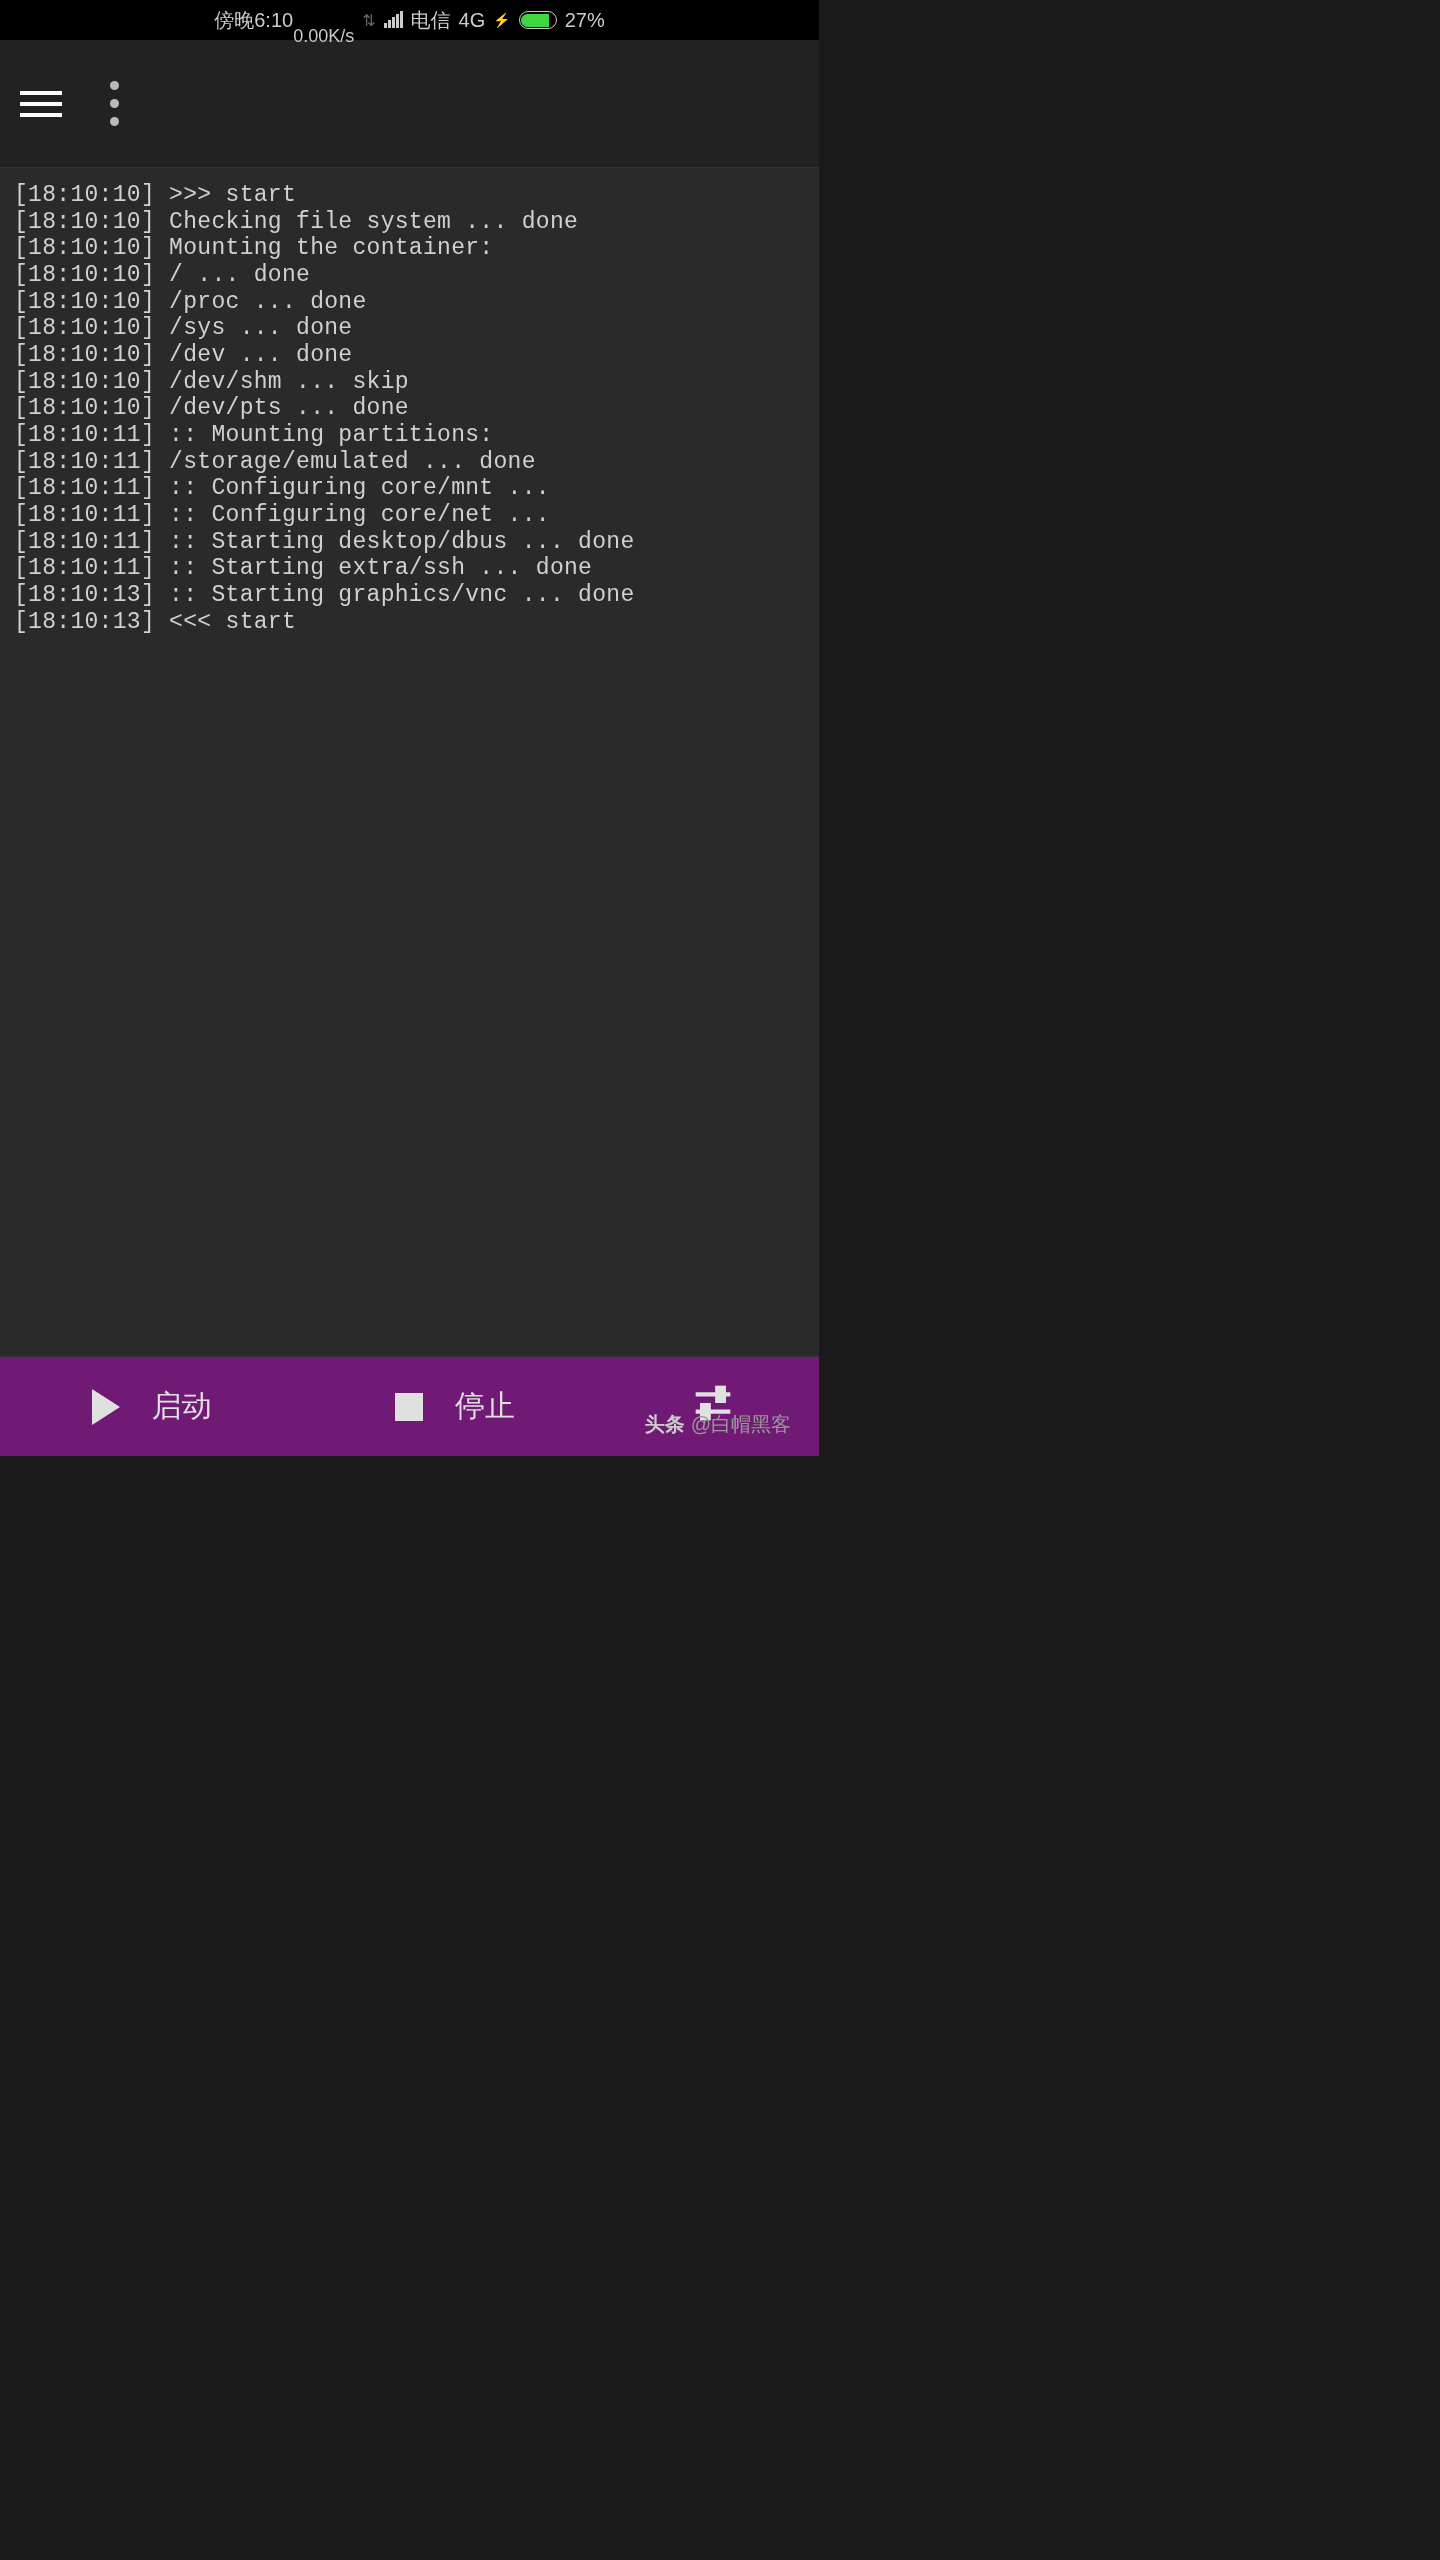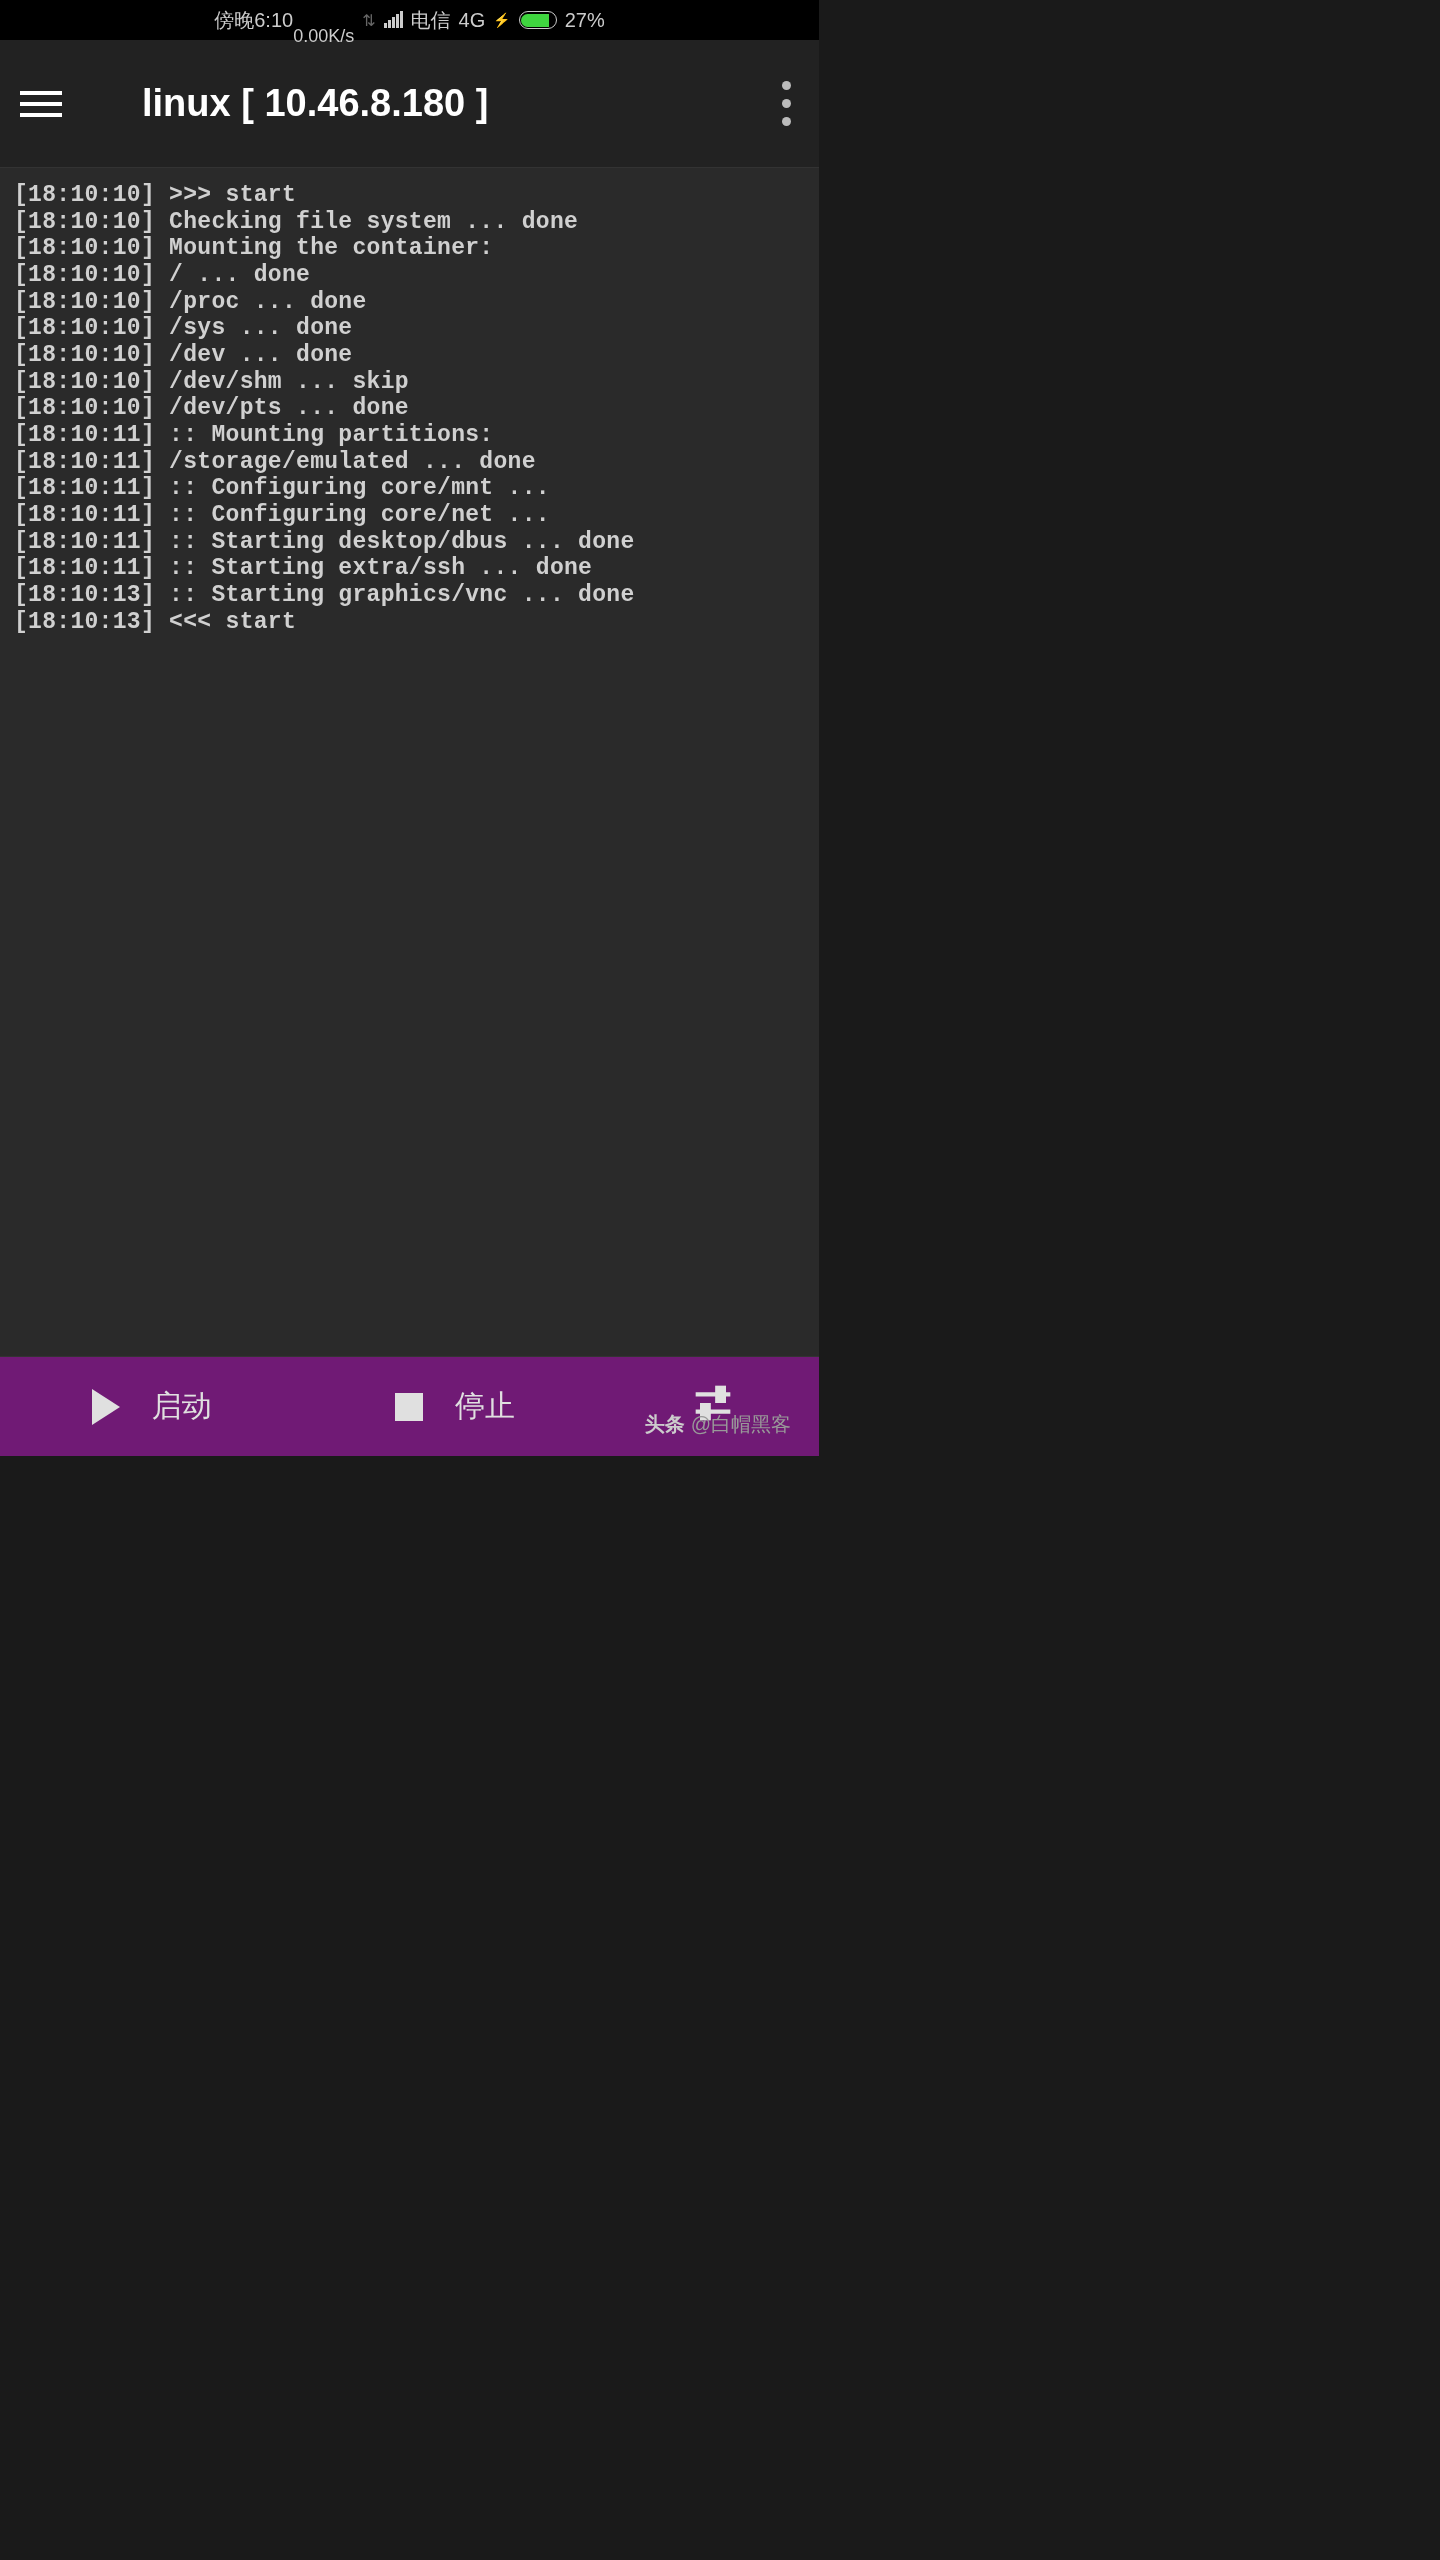--- a/index.html
+++ b/index.html
@@ -140,21 +140,20 @@
       padding: 14px 14px;
       font-family: "Courier New", monospace;
       font-size: 23px;
       color: #d0d0d0;
       line-height: 1.16;
       white-space: pre;
       background: #2a2a2a;
       height: calc(100% - 40px - 128px - 100px);
       overflow: hidden;
       letter-spacing: 0.3px;
-      font-weight: bold;
     }
     
     .terminal-line {
       display: block;
     }
     
     .bottom-bar {
       position: absolute;
       bottom: 0;
       left: 0;
@@ -241,21 +240,20 @@
     <span>27%</span>
   </div>
 </div>
 
 <div class="app-bar">
   <div class="menu-button">
     <div class="menu-line"></div>
     <div class="menu-line"></div>
     <div class="menu-line"></div>
   </div>
-  <div class="app-title">linux  [ 10.46.8.180 ]</div>
   <div class="more-button">
     <div class="dot"></div>
     <div class="dot"></div>
     <div class="dot"></div>
   </div>
 </div>
 
 <div class="terminal" id="terminal-output"><span class="terminal-line">[18:10:10] &gt;&gt;&gt; start</span><span class="terminal-line">[18:10:10] Checking file system ... done</span><span class="terminal-line">[18:10:10] Mounting the container: </span><span class="terminal-line">[18:10:10] / ... done</span><span class="terminal-line">[18:10:10] /proc ... done</span><span class="terminal-line">[18:10:10] /sys ... done</span><span class="terminal-line">[18:10:10] /dev ... done</span><span class="terminal-line">[18:10:10] /dev/shm ... skip</span><span class="terminal-line">[18:10:10] /dev/pts ... done</span><span class="terminal-line">[18:10:11] :: Mounting partitions: </span><span class="terminal-line">[18:10:11] /storage/emulated ... done</span><span class="terminal-line">[18:10:11] :: Configuring core/mnt ... </span><span class="terminal-line">[18:10:11] :: Configuring core/net ... </span><span class="terminal-line">[18:10:11] :: Starting desktop/dbus ... done</span><span class="terminal-line">[18:10:11] :: Starting extra/ssh ... done</span><span class="terminal-line">[18:10:13] :: Starting graphics/vnc ... done</span><span class="terminal-line">[18:10:13] &lt;&lt;&lt; start</span></div>
 
 <div class="bottom-bar">

